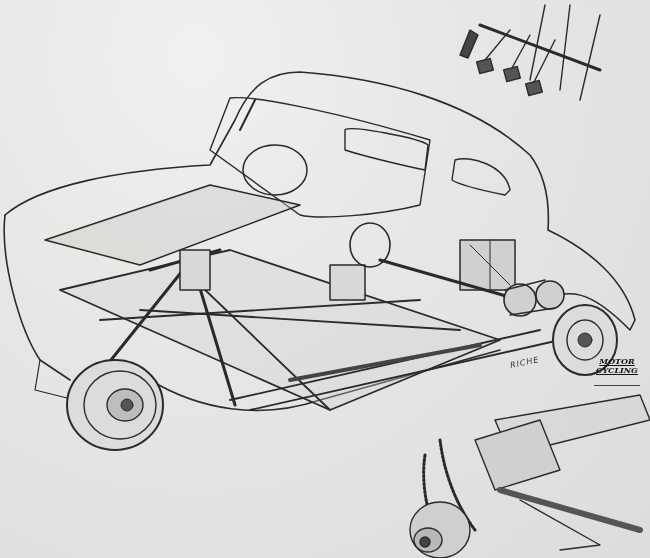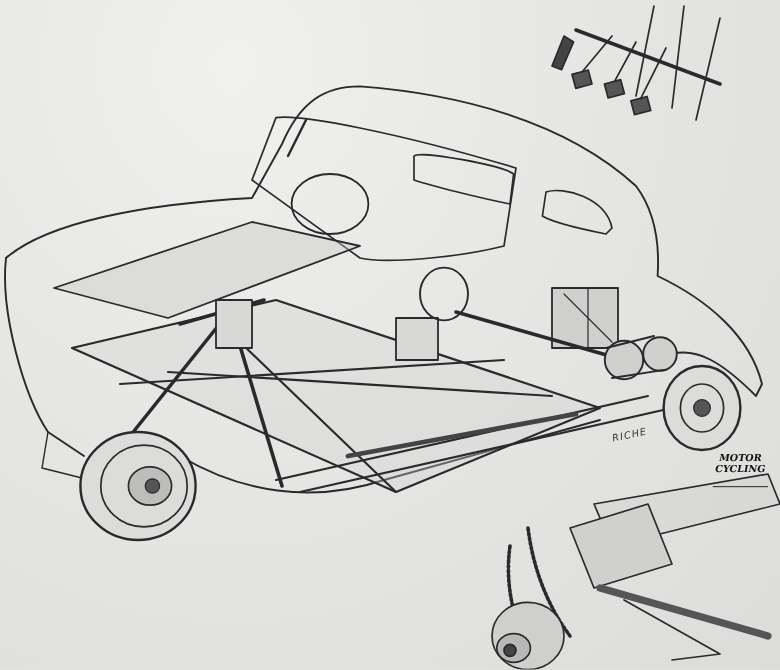--- a/index.html
+++ b/index.html
@@ -1,21 +1,21 @@
 <!DOCTYPE html>
 <html><head>
 <meta charset="utf-8">
 <style>
   html,body{margin:0;padding:0;}
   body{width:650px;height:558px;background:#e4e4e2;overflow:hidden;position:relative;font-family:"DejaVu Sans",sans-serif;}
   .page{position:absolute;left:0;top:0;width:650px;height:558px;background:
     radial-gradient(ellipse at 30% 10%, #f0f0ee 0%, #e6e6e4 45%, #dcdcda 100%);}
   svg{position:absolute;left:0;top:0;}
   .sig{position:absolute;left:510px;top:358px;font-size:8px;letter-spacing:1px;color:#333;transform:rotate(-12deg);font-style:italic;font-family:"DejaVu Sans",sans-serif;}
-  .logo{position:absolute;left:594px;top:377px;width:46px;height:28px;border-bottom:1px solid #444;color:#111;font-family:"DejaVu Serif",serif;font-weight:bold;font-style:italic;font-size:8px;line-height:9px;text-align:center;}
+  .logo{position:absolute;left:594px;top:357px;width:46px;height:28px;border-bottom:1px solid #444;color:#111;font-family:"DejaVu Serif",serif;font-weight:bold;font-style:italic;font-size:8px;line-height:9px;text-align:center;text-decoration:underline;}
   .logo span{display:block;}
 </style>
 </head>
 <body>
 
 <div class="page">
   <svg width="650" height="558" viewBox="0 0 650 558" fill="none" stroke="#2a2a2a" stroke-linecap="round" stroke-linejoin="round">
 
     <g stroke-width="1.6">
       <path d="M5,215 C40,185 120,170 210,165 L235,120 C250,85 270,72 300,72 C380,78 470,100 530,155 C545,175 550,200 548,230 C590,250 625,280 635,320 L630,330 C600,300 580,290 560,295"></path>

